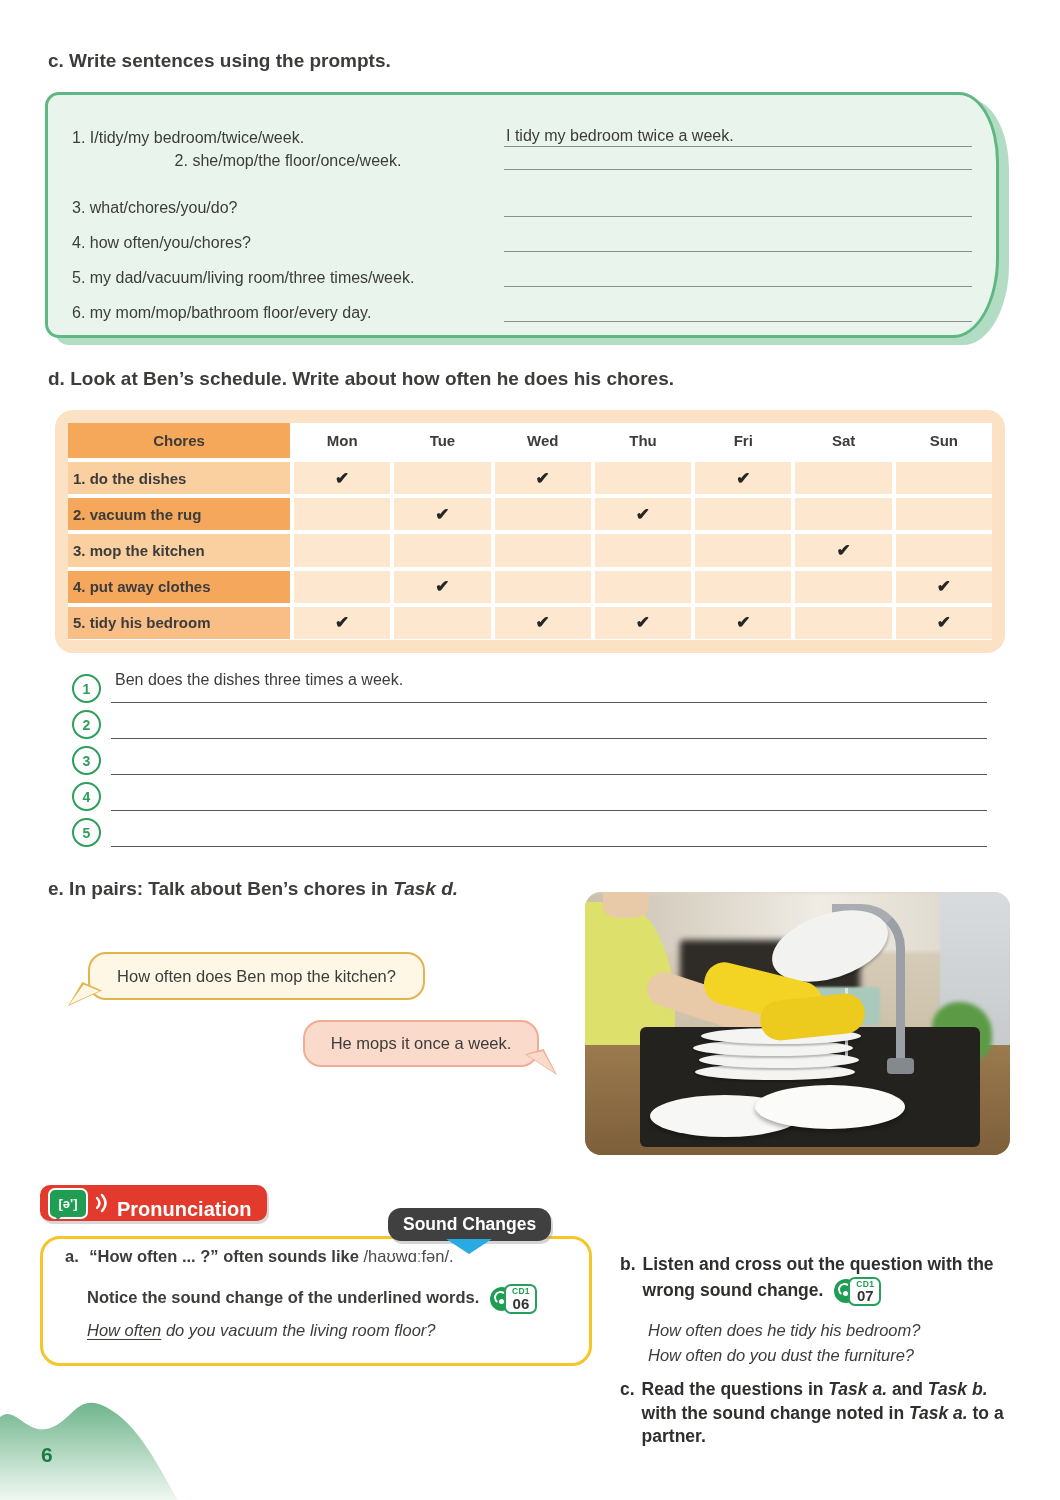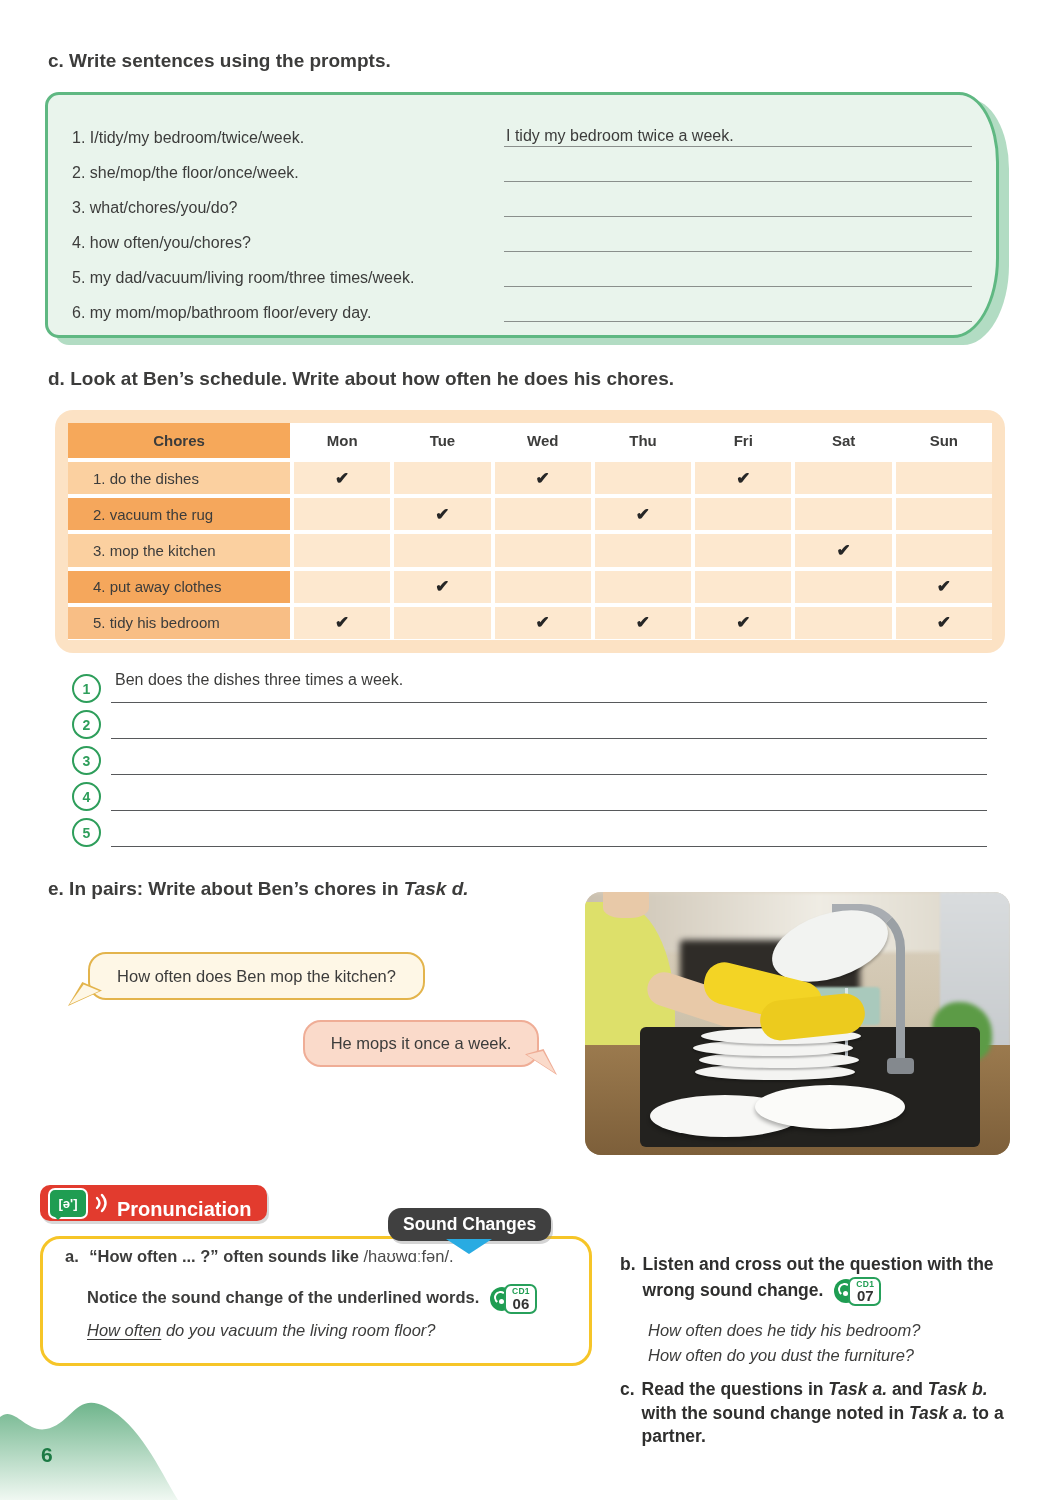--- a/index.html
+++ b/index.html
@@ -23,21 +23,21 @@
   
   #d-heading{left:48px;top:368px;}
   #table-wrap{position:absolute;left:55px;top:410px;width:950px;height:243px;
               background:#FCE2C4;border-radius:18px;}
   #chore-grid{position:absolute;left:13px;top:13px;width:924px;height:217px;
               display:grid;grid-template-columns:222px repeat(7,1fr);
               grid-template-rows:35px repeat(5,32.2px);gap:4px;background:#fff;}
   .th{display:flex;align-items:center;justify-content:center;font-weight:bold;
       font-size:15px;background:#fff;color:#3c3c3b;}
   .th-chores{background:#F6A85A;}
-  .rowlab{display:flex;align-items:center;font-size:15px;padding-left:25px;color:#3c3c3b;}
+  .rowlab{display:flex;align-items:center;font-size:15px;padding-left:5px;color:#3c3c3b;font-weight:bold;}
   .lab-light{background:#FBD0A0;}
   .lab-dark{background:#F5A75C;}
   .lab-mid{background:#F8BE85;}
   .cell{background:#FDE8CF;display:flex;align-items:center;justify-content:center;
         font-size:17px;font-weight:bold;color:#262626;}
 
   
   .ansrow{position:absolute;left:72px;width:915px;height:30px;display:flex;align-items:flex-end;}
   .numcirc{width:25px;height:25px;border:2.2px solid #2E9E5B;border-radius:50%;
            color:#2E9E5B;font-weight:bold;font-size:14px;display:flex;align-items:center;
@@ -152,21 +152,21 @@
 
 <div id="page">
 
   <div class="heading" id="c-heading">c. Write sentences using the prompts.</div>
 
   <div id="green-box">
     <div class="c-row" style="top:22px;">
       <div class="c-prompt">1.  I/tidy/my bedroom/twice/week.</div>
       <div class="c-line">I tidy my bedroom twice a week.</div>
     </div>
-    <div class="c-row" style="top:57px;">
+    <div class="c-row" style="top:45px;text-align:center;">
       <div class="c-prompt">2. she/mop/the floor/once/week.</div>
       <div class="c-line"></div>
     </div>
     <div class="c-row" style="top:92px;">
       <div class="c-prompt">3. what/chores/you/do?</div>
       <div class="c-line"></div>
     </div>
     <div class="c-row" style="top:127px;">
       <div class="c-prompt">4. how often/you/chores?</div>
       <div class="c-line"></div>
@@ -256,21 +256,21 @@
   <div class="ansrow" style="top:781px;">
     <div class="numcirc">4</div>
     <div class="ansline"></div>
   </div>
   <div class="ansrow" style="top:817px;">
     <div class="numcirc">5</div>
     <div class="ansline"></div>
   </div>
 
   <div class="heading" id="e-heading">
-    <span>e. In pairs: Write about Ben’s chores in </span><span class="it">Task d.</span>
+    <span>e. In pairs: Talk about Ben’s chores in </span><span class="it">Task d.</span>
   </div>
 
   <div class="bubble" id="bubble-q">
     <span class="tailb"></span>
     <span class="tailf"></span>
     <span>How often does Ben mop the kitchen?</span>
   </div>
   <div class="bubble" id="bubble-a">
     <span class="tailb"></span>
     <span class="tailf"></span>

